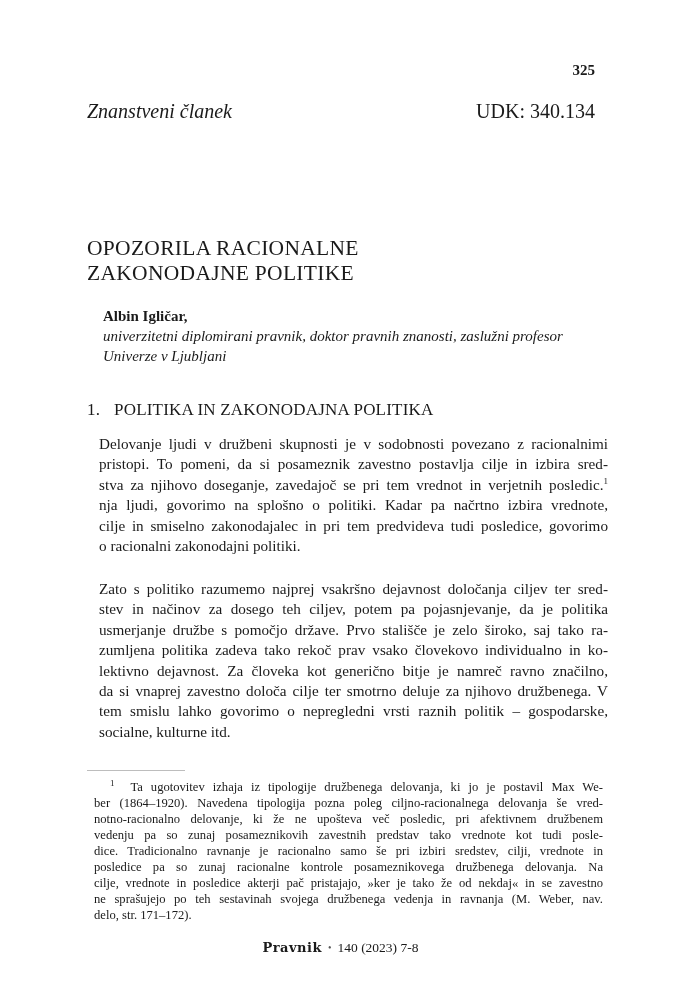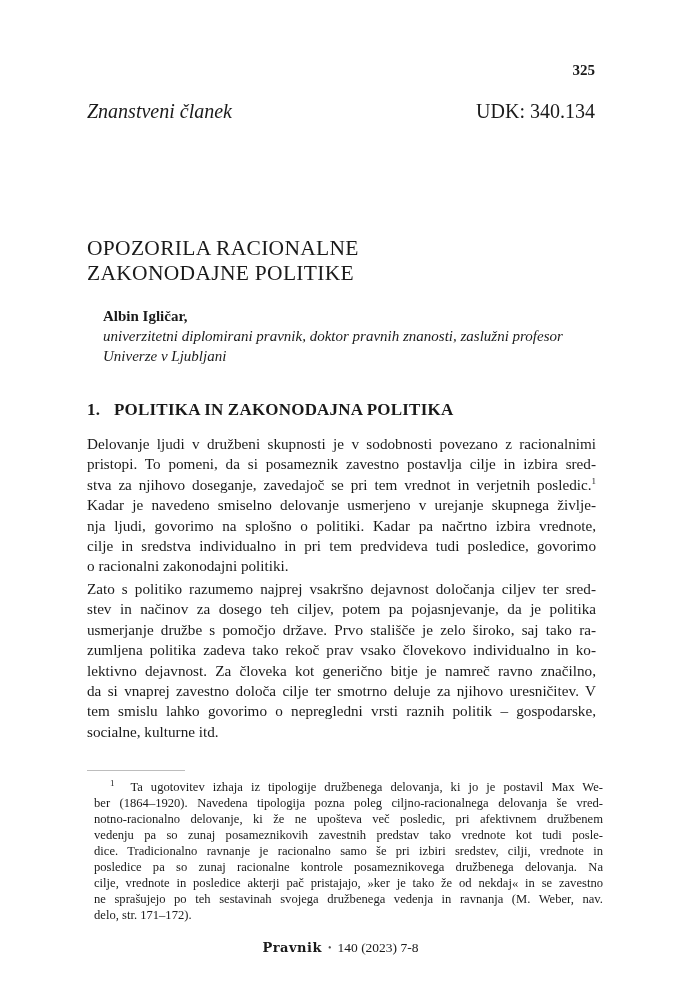--- a/index.html
+++ b/index.html
@@ -56,28 +56,28 @@
       margin-left: 16px;
     }
     .author-name { font-weight: bold; display: block; }
     .author-affil { font-style: italic; display: block; }
     .section-heading {
       position: absolute;
       top: 400px;
       left: 87px;
       width: 508px;
       font-size: 17px;
-      font-weight: bold;
+      font-weight: normal;
       margin: 0;
       letter-spacing: 0.2px;
     }
     .section-heading .num { display: inline-block; width: 27px; }
     .body-text {
       position: absolute;
-      left: 87px;
+      left: 99px;
       width: 509px;
       font-size: 15.2px;
       line-height: 20.4px;
       text-align: justify;
       margin: 0;
       hyphens: manual;
     }
     .para1 { top: 434px; }
     .para2 { top: 579px; }
     .line { display: block; text-align: justify; text-align-last: justify; }
@@ -148,33 +148,32 @@
 </div>
 
 <h2 class="section-heading">
   <span class="num">1.</span><span>POLITIKA IN ZAKONODAJNA POLITIKA</span>
 </h2>
 
 <p class="body-text para1">
   <span class="line">Delovanje ljudi v družbeni skupnosti je v sodobnosti povezano z racionalnimi</span>
   <span class="line">pristopi. To pomeni, da si posameznik zavestno postavlja cilje in izbira sred-</span>
   <span class="line"><span>stva za njihovo doseganje, zavedajoč se pri tem vrednot in verjetnih posledic.</span><sup>1</sup></span>
-  <span class="line">Kadar je navedeno smiselno delovanje usmerjeno v urejanje skupnega življe-</span>
   <span class="line">nja ljudi, govorimo na splošno o politiki. Kadar pa načrtno izbira vrednote,</span>
-  <span class="line">cilje in sredstva individualno in pri tem predvideva tudi posledice, govorimo</span>
+  <span class="line">cilje in smiselno zakonodajalec in pri tem predvideva tudi posledice, govorimo</span>
   <span class="line last">o racionalni zakonodajni politiki.</span>
 </p>
 
 <p class="body-text para2">
   <span class="line">Zato s politiko razumemo najprej vsakršno dejavnost določanja ciljev ter sred-</span>
   <span class="line">stev in načinov za dosego teh ciljev, potem pa pojasnjevanje, da je politika</span>
   <span class="line">usmerjanje družbe s pomočjo države. Prvo stališče je zelo široko, saj tako ra-</span>
   <span class="line">zumljena politika zadeva tako rekoč prav vsako človekovo individualno in ko-</span>
   <span class="line">lektivno dejavnost. Za človeka kot generično bitje je namreč ravno značilno,</span>
-  <span class="line">da si vnaprej zavestno določa cilje ter smotrno deluje za njihovo uresničitev. V</span>
+  <span class="line">da si vnaprej zavestno določa cilje ter smotrno deluje za njihovo družbenega. V</span>
   <span class="line">tem smislu lahko govorimo o nepregledni vrsti raznih politik – gospodarske,</span>
   <span class="line last">socialne, kulturne itd.</span>
 </p>
 
 <div class="footnote-rule"></div>
 
 <p class="footnote">
   <span class="line fn-indent"><sup>1</sup>&nbsp; <span>Ta ugotovitev izhaja iz tipologije družbenega delovanja, ki jo je postavil Max We-</span></span>
   <span class="line">ber (1864–1920). Navedena tipologija pozna poleg ciljno-racionalnega delovanja še vred-</span>
   <span class="line">notno-racionalno delovanje, ki že ne upošteva več posledic, pri afektivnem družbenem</span>

